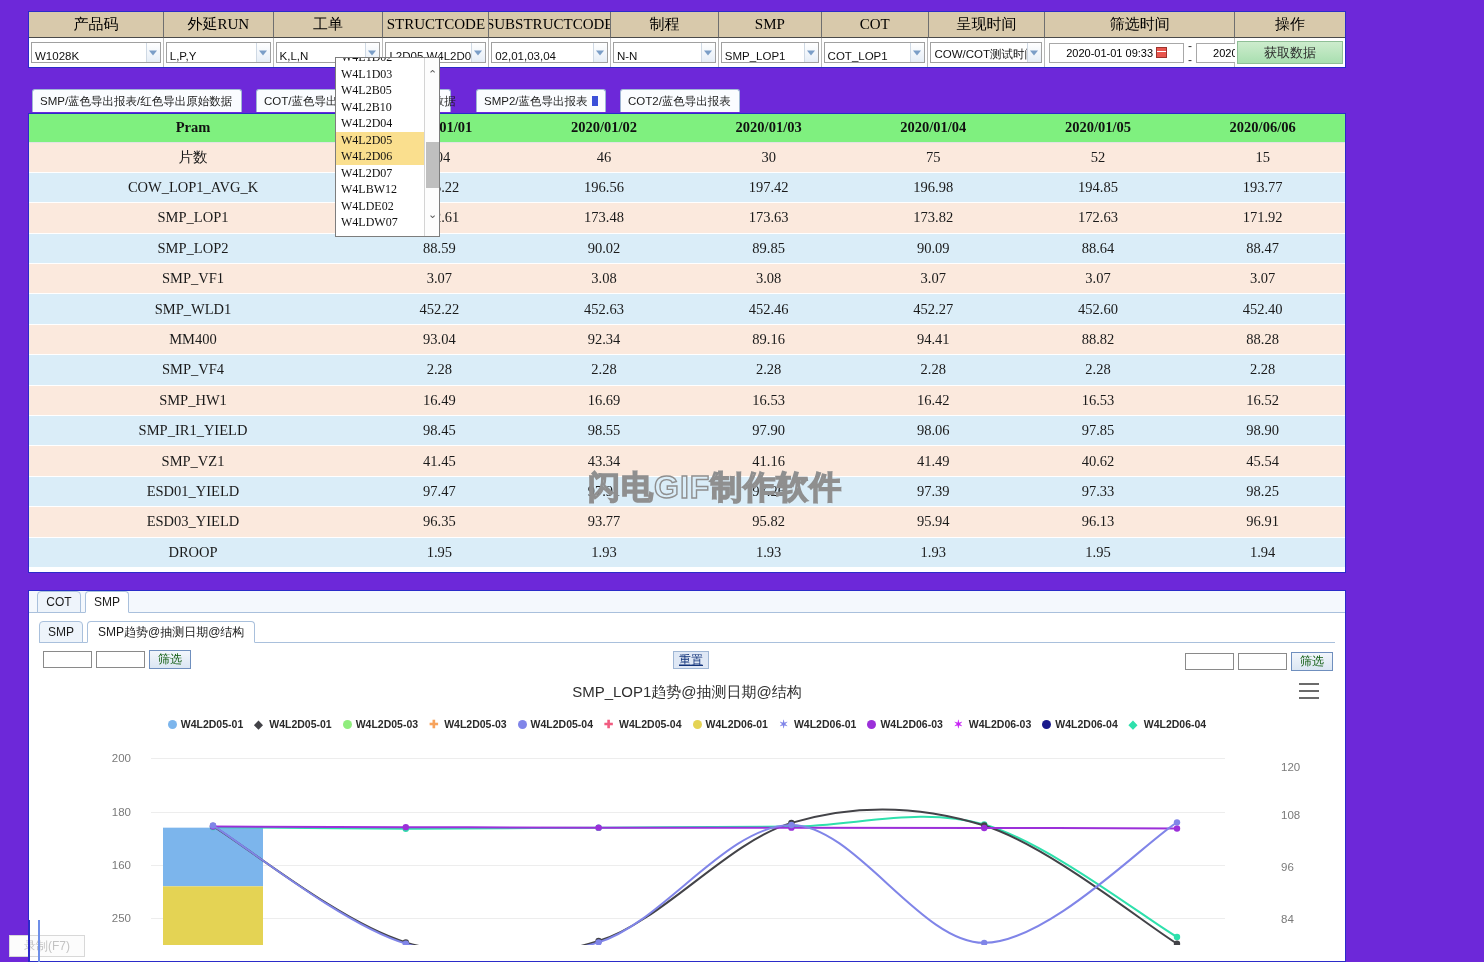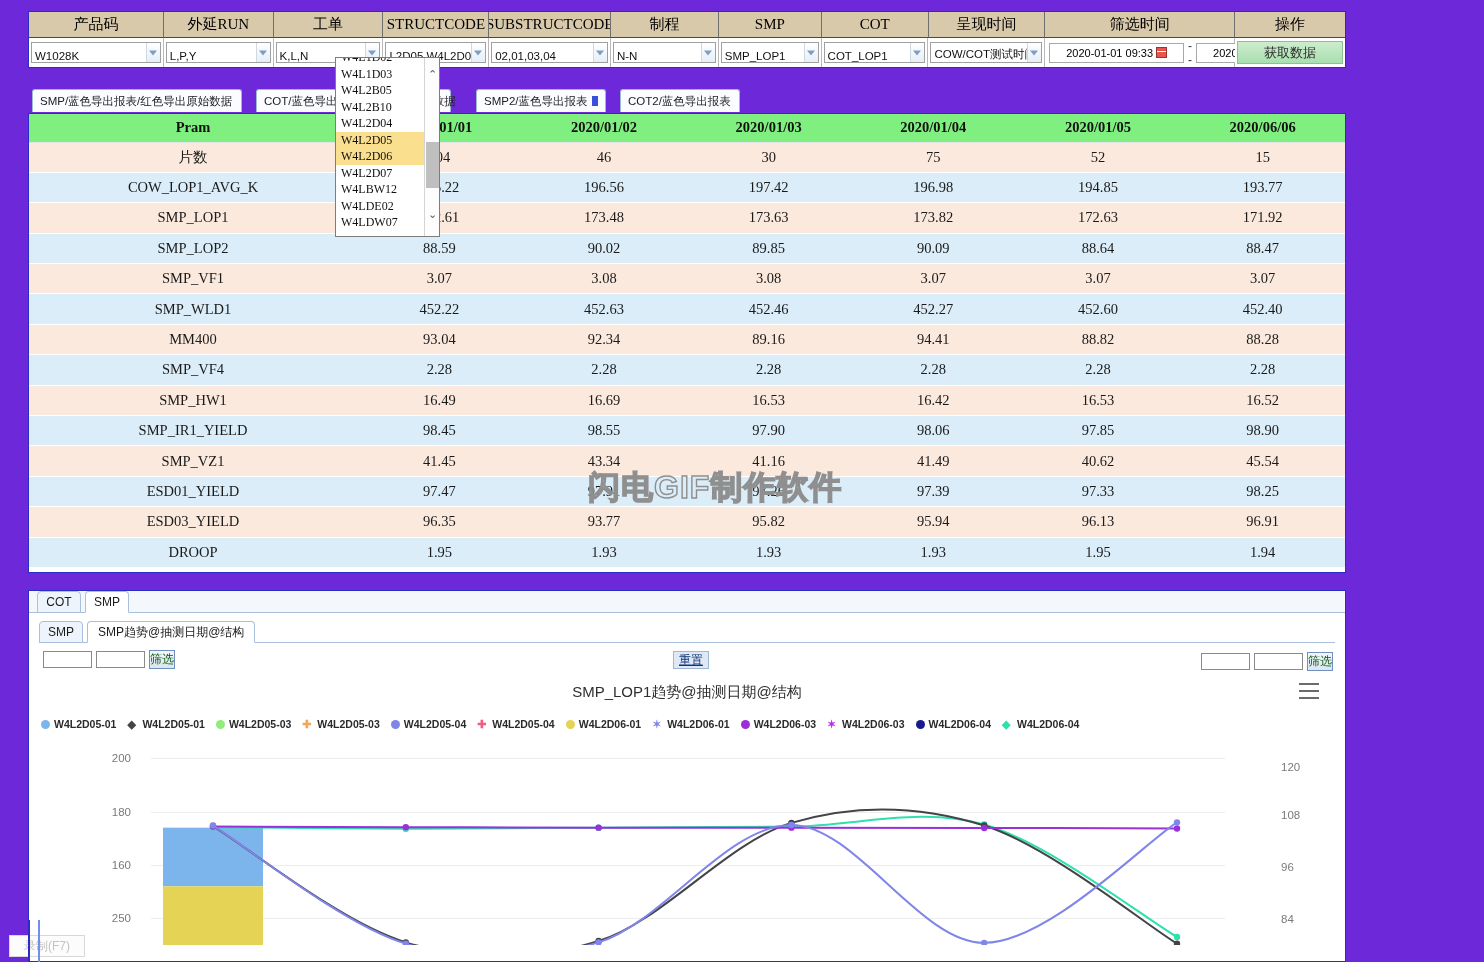--- a/index.html
+++ b/index.html
@@ -244,21 +244,21 @@
     position: relative; height: 26px; margin: 6px 0 0 14px;
   }
   .tinput {
     height: 17px; width: 49px;
     border: 1px solid #8a8a8a;
     background:#fff;
     display:inline-block; vertical-align: middle;
   }
   .fbtn {
     display:inline-flex; align-items:center; justify-content:center;
-    height: 19px; padding: 0 0;
+    height: 19px; padding: 0 8px;
     border: 1px solid #6f8fbe;
     background: linear-gradient(#f2f6fb,#dbe6f3);
     font-size: 12px; color: #0d5a0d;
     font-family:"Liberation Sans", sans-serif;
     vertical-align: middle;
     cursor:pointer;
   }
   .resetbtn {
     position:absolute; left: 630px; top: 2px;
     height: 18px; padding: 0 5px;
@@ -287,21 +287,21 @@
   }
   .hamburger {
     position:absolute; right: 14px; top: 8px;
     width: 20px; height: 16px;
     display:flex; flex-direction:column; justify-content:space-between;
     cursor:pointer;
   }
   .hamburger i { display:block; height:2px; background:#6b6b6b; }
 
   .legend {
-    display:flex; flex-wrap:nowrap; justify-content:flex-start;
+    display:flex; flex-wrap:nowrap; justify-content:center;
     gap: 11px; margin-top: 16px;
     font-family:"Liberation Sans", sans-serif;
   }
   .lg {
     display:flex; align-items:center; gap: 4px;
     font-size: 10.5px; font-weight:bold; color:#2a2a2a;
     white-space: nowrap;
   }
   .lg .dot { width: 9px; height: 9px; border-radius:50%; display:inline-block; }
   .lg .mk  { width: 11px; height: 11px; display:inline-block; position:relative; }

